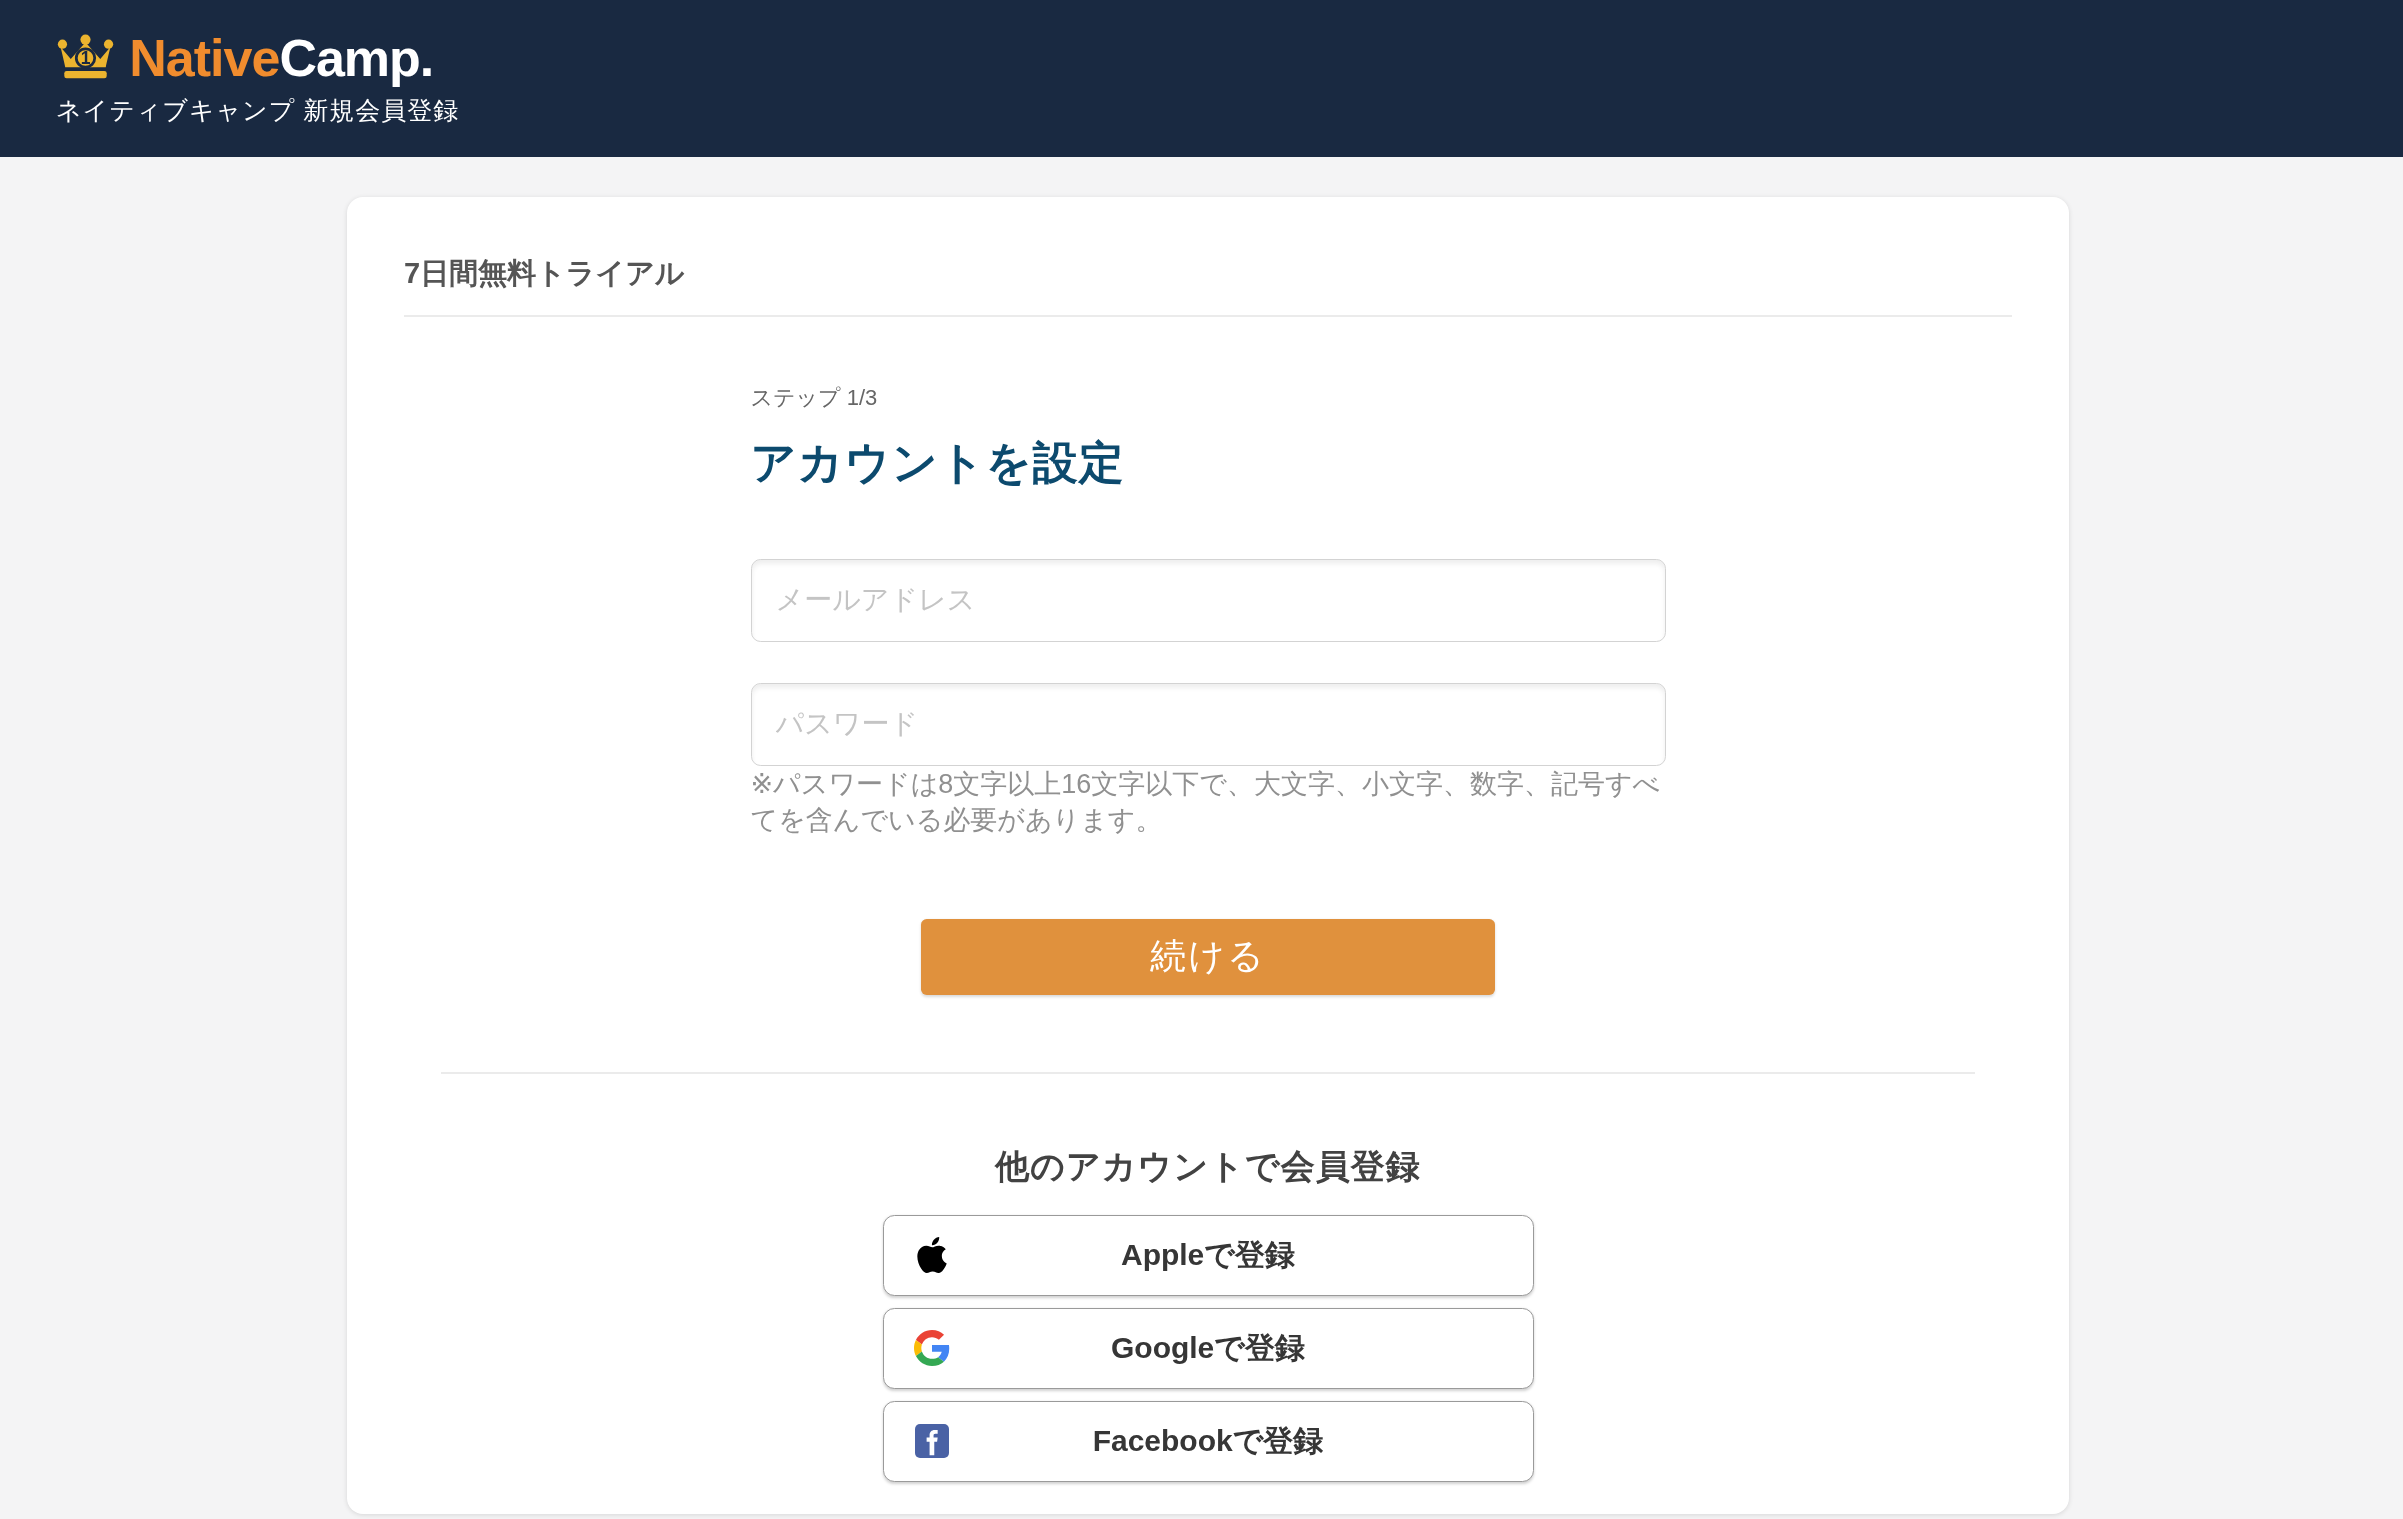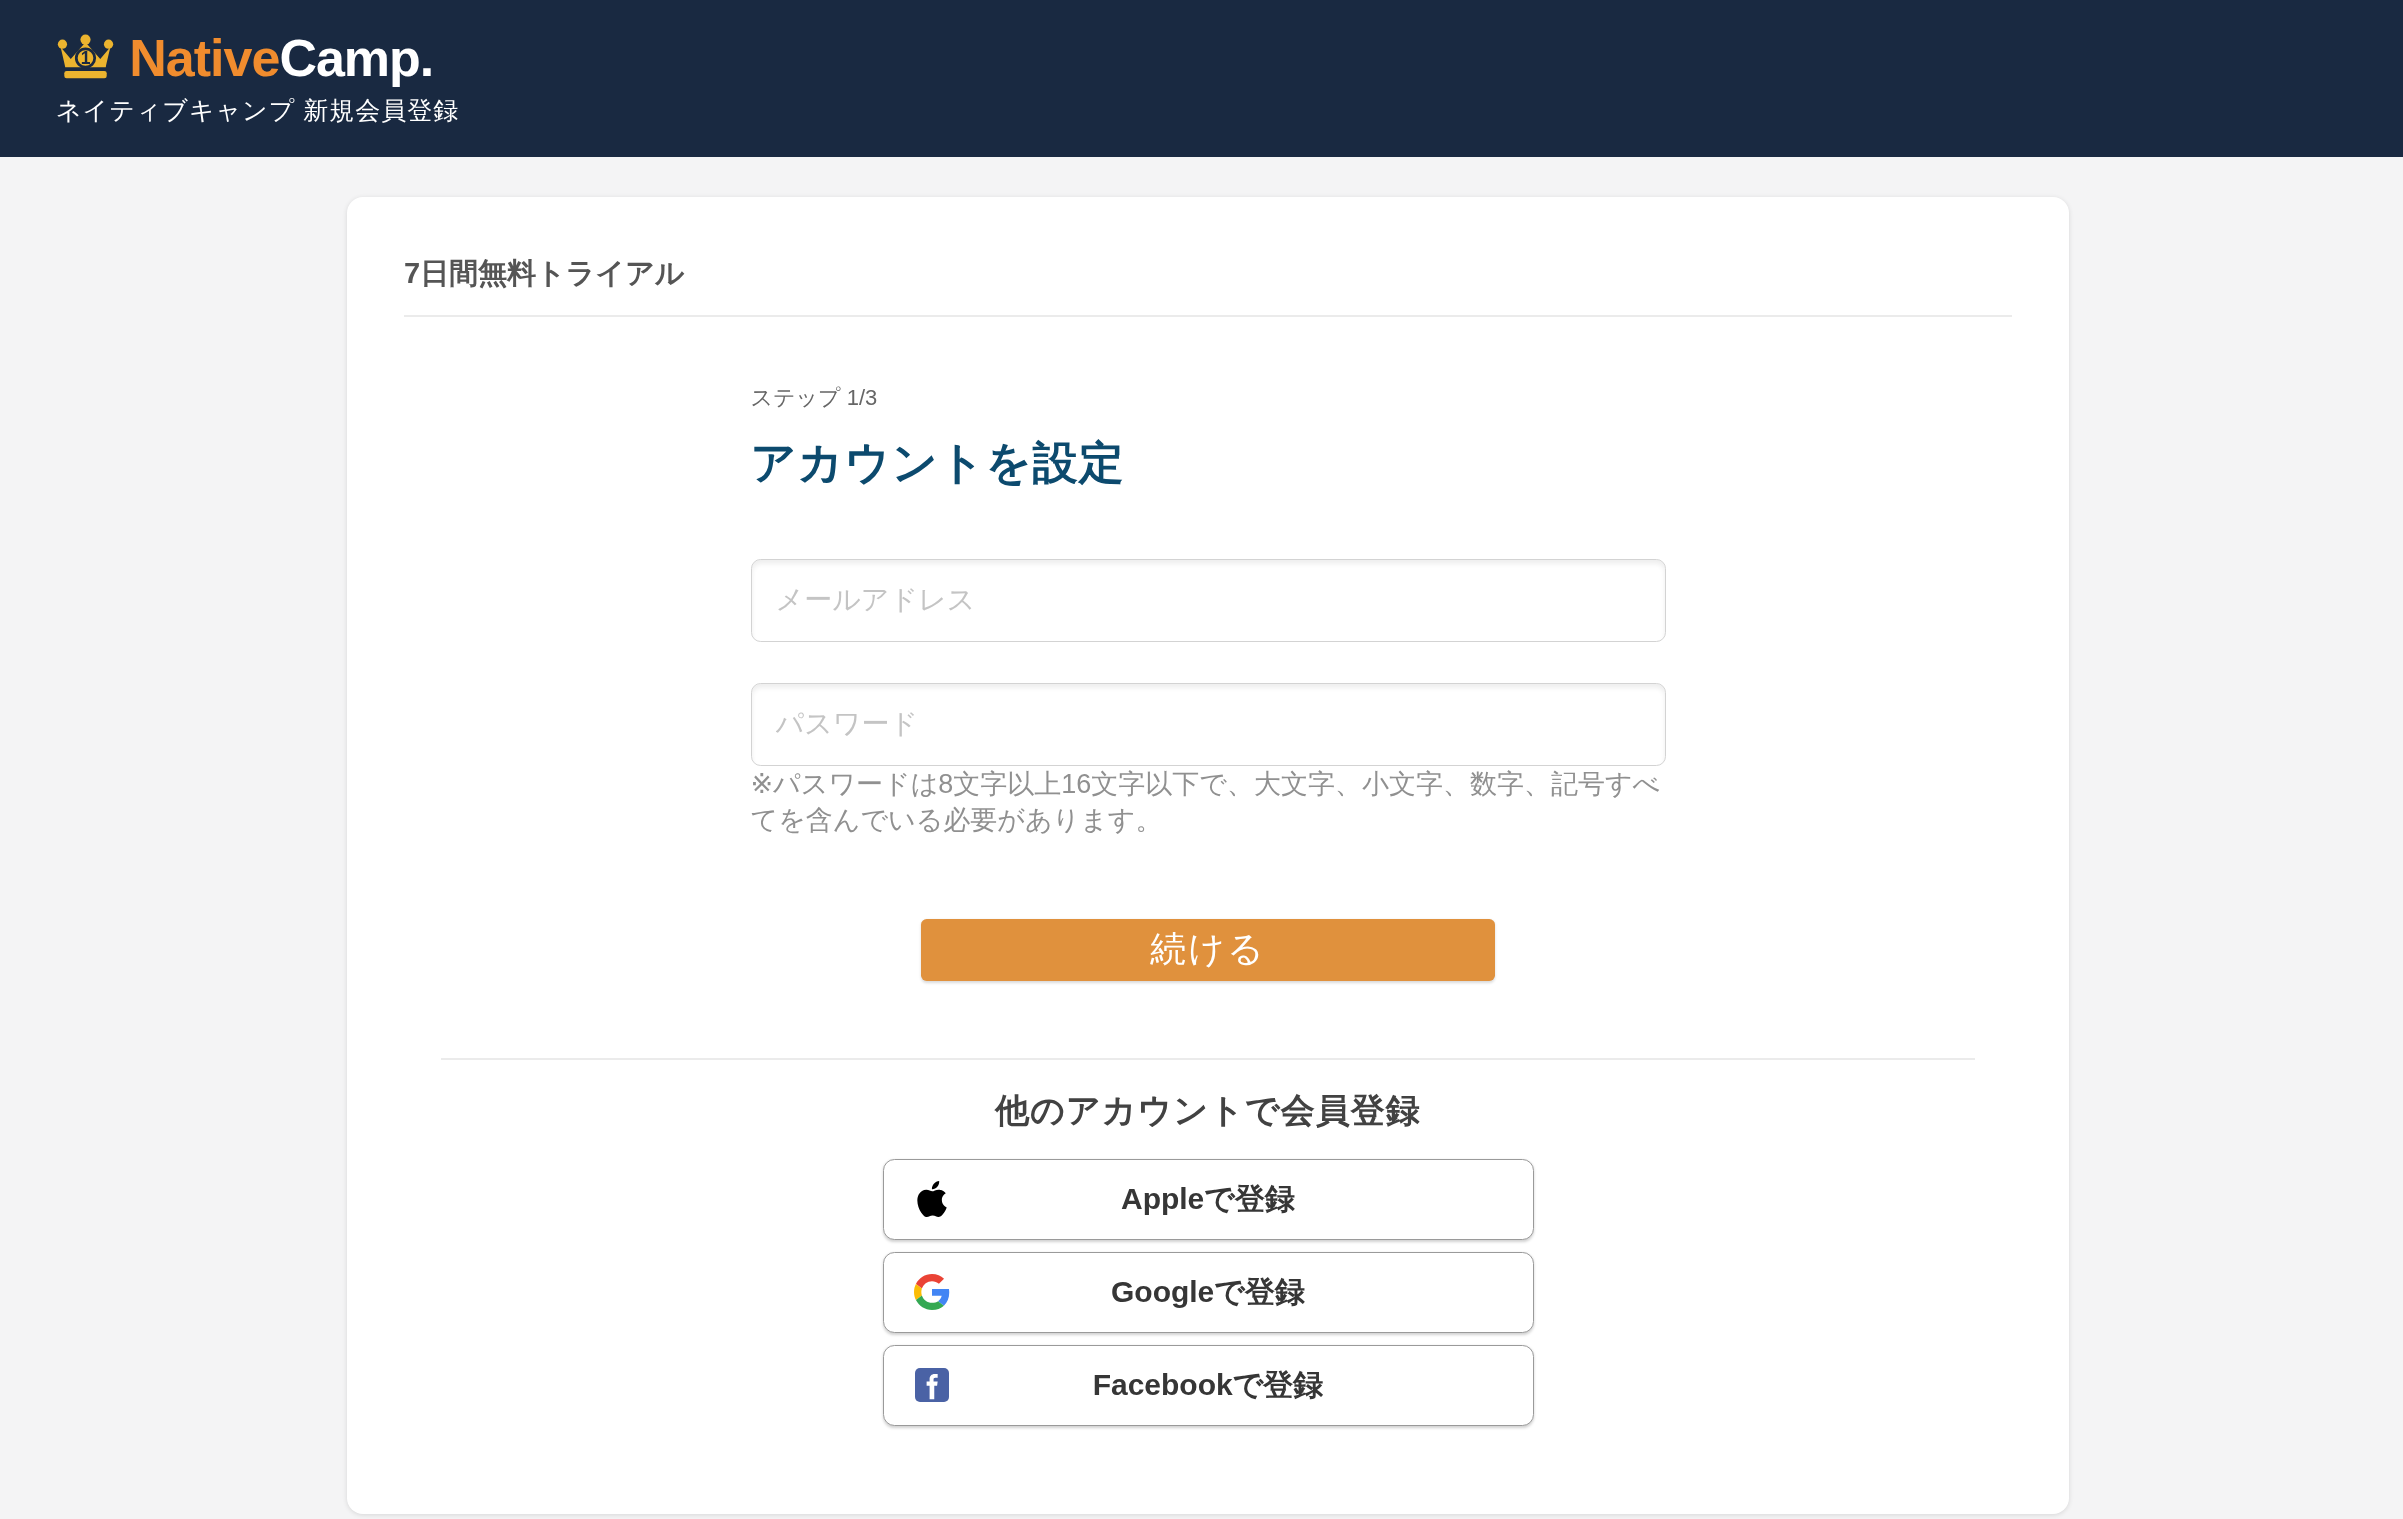--- a/index.html
+++ b/index.html
@@ -63,31 +63,31 @@
     outline:none;
   }
   .text-field:first-of-type { margin-top:67px; }
   .text-field::placeholder { color:#c4c4c4; opacity:1; }
 
   .password-note {
     font-size:27px; line-height:36px; color:#909090;
   }
 
   .continue-btn {
-    display:block; width:574px; height:62px; margin:81px auto 0;
+    display:block; width:574px; height:76px; margin:81px auto 0;
     background:#e0913d; color:#ffffff; border:none; border-radius:5.7px;
     font-family:"Liberation Sans","DejaVu Sans",sans-serif;
     font-size:36px; letter-spacing:1.9px; cursor:pointer;
     box-shadow:0 1.9px 2.9px rgba(0,0,0,0.15);
   }
 
   
   .social-heading {
     text-align:center; font-size:34px; font-weight:bold; color:#424242;
-    line-height:48px; margin-top:26px; letter-spacing:1px;
+    line-height:48px; margin-top:68px; letter-spacing:1px;
   }
   .social-stack {
     width:651px; margin:25px auto 0;
     display:flex; flex-direction:column; gap:12px;
   }
   .social-btn {
     position:relative; height:81px; width:651px;
     background:#ffffff; border:1.9px solid #9a9a9a; border-radius:11.5px;
     display:flex; align-items:center; justify-content:center;
     font-family:"Liberation Sans","DejaVu Sans",sans-serif;

